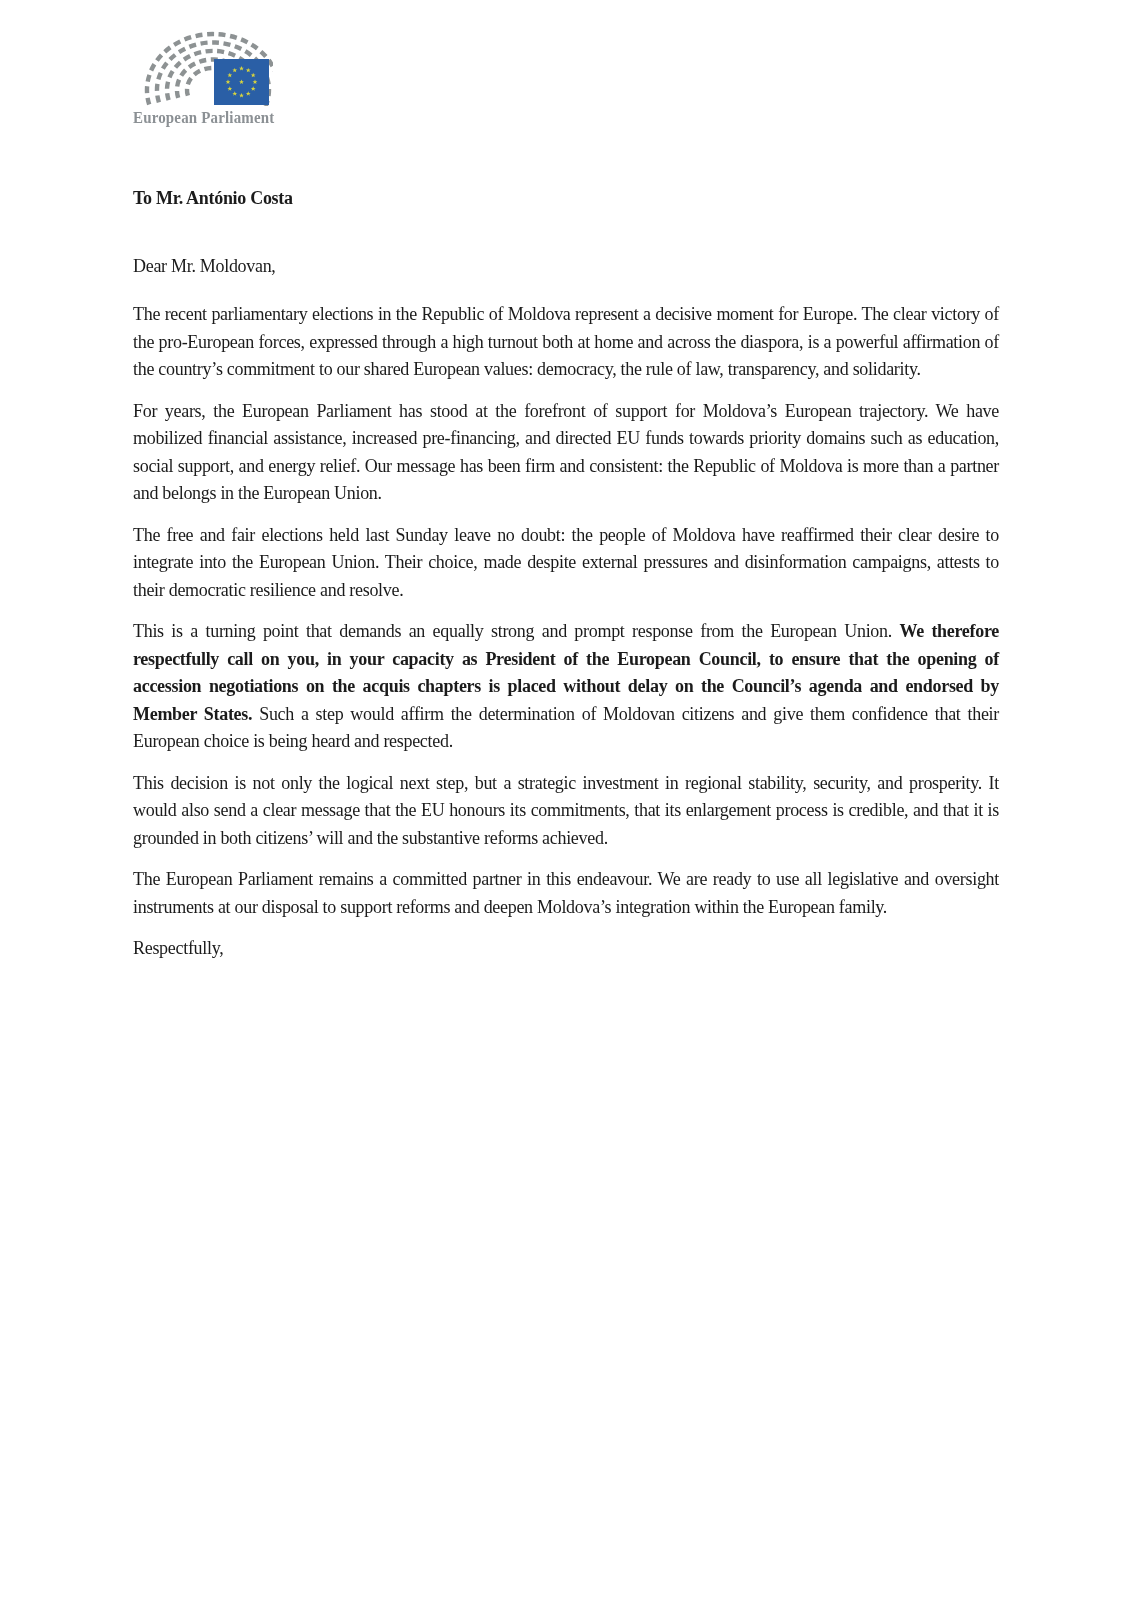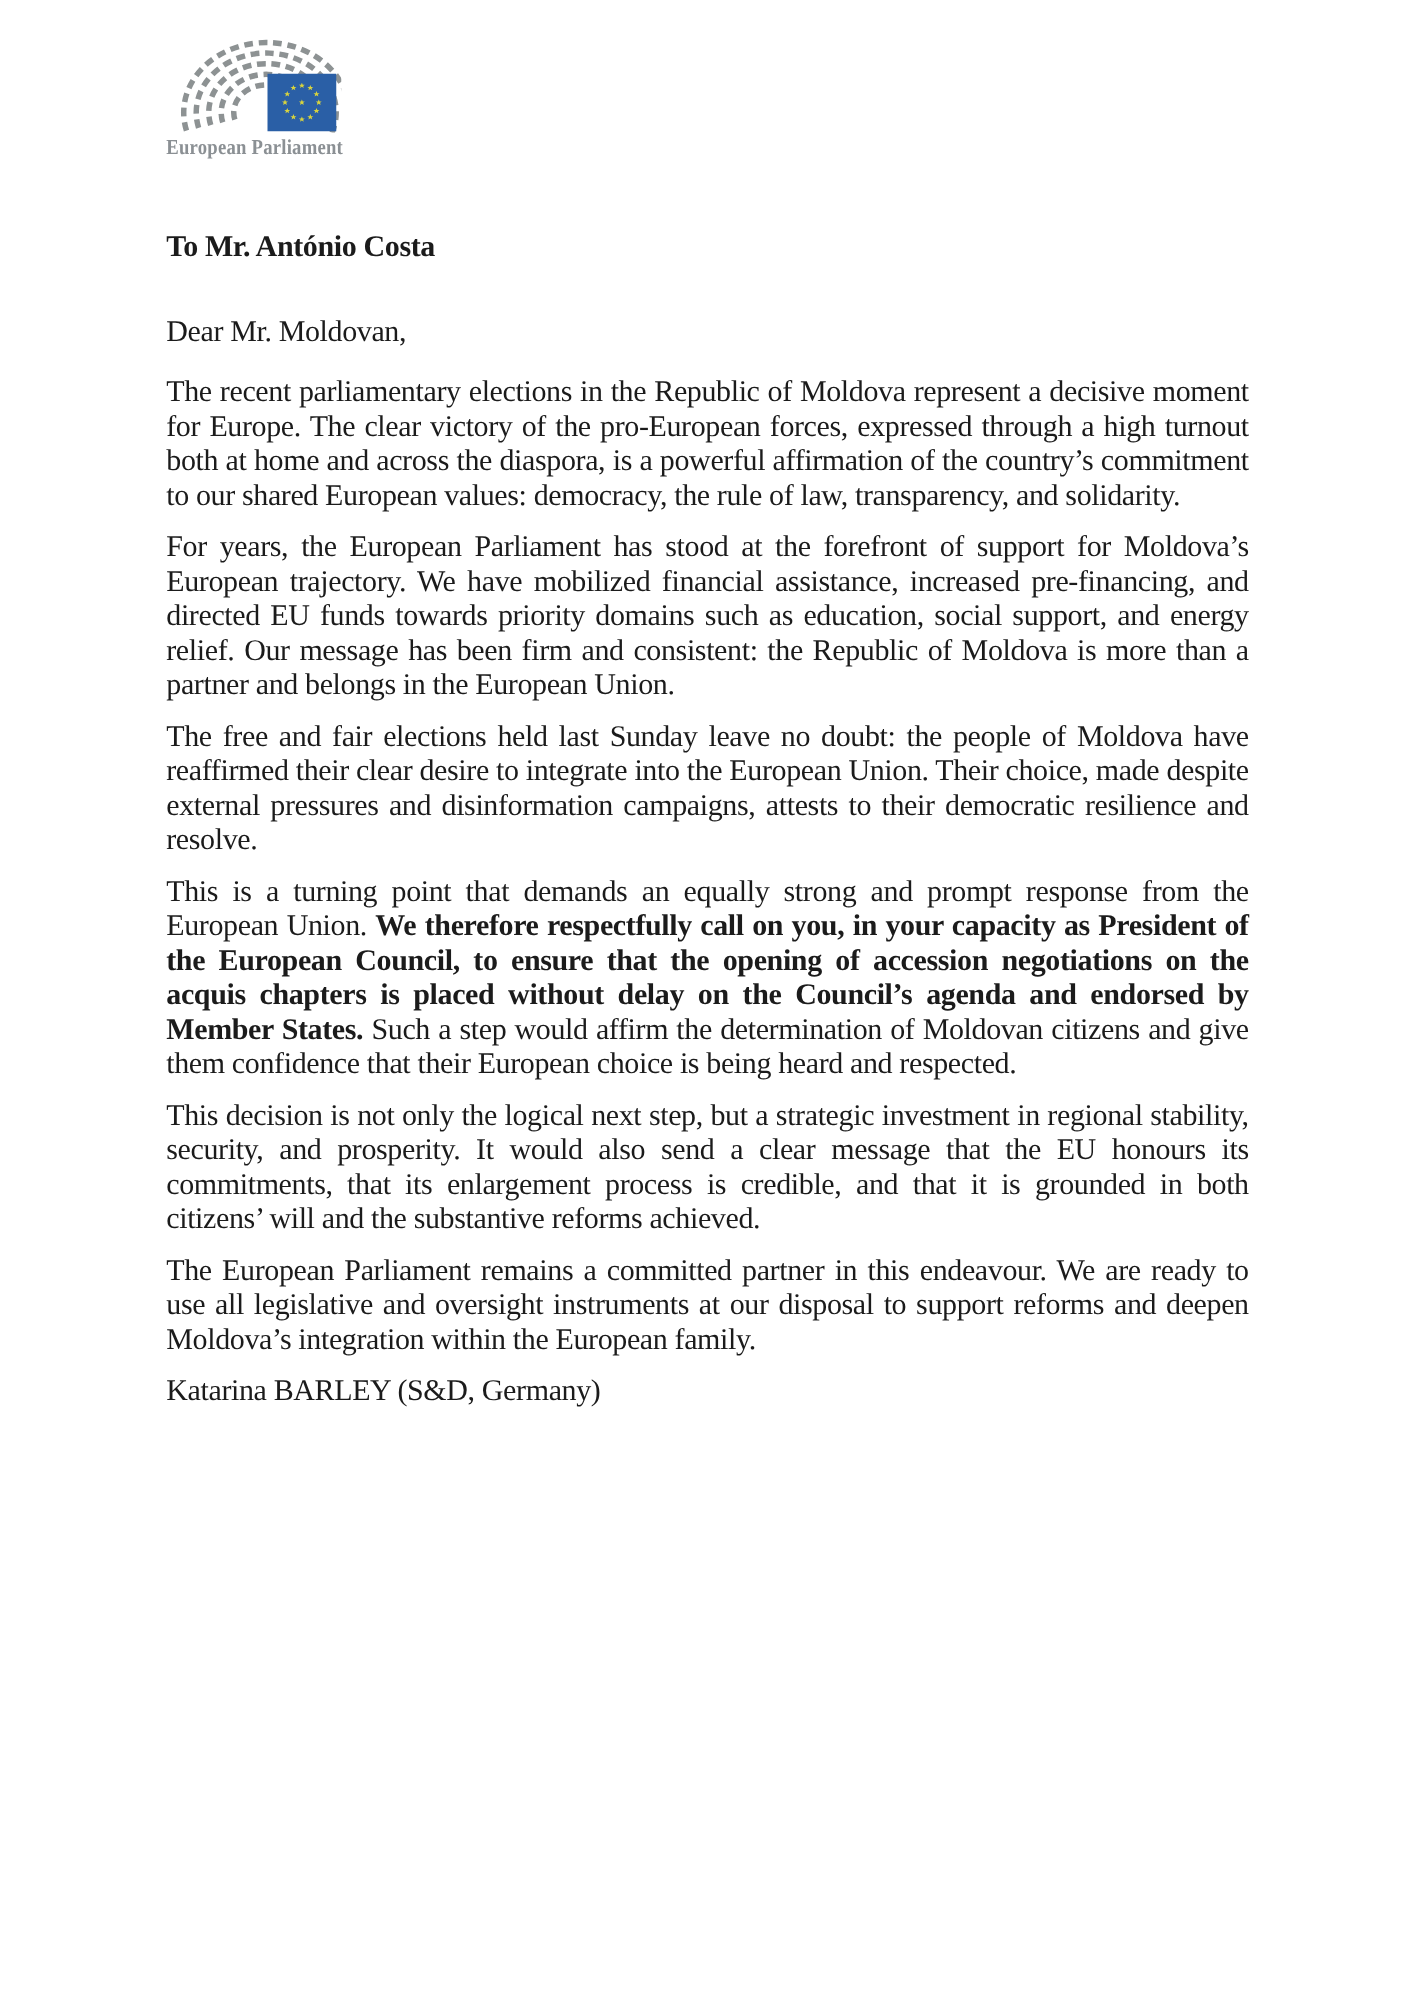--- a/index.html
+++ b/index.html
@@ -29,21 +29,21 @@
     letter-spacing: 0.2px;
     white-space: nowrap;
     transform: scaleX(0.88);
     transform-origin: left center;
   }
   .content {
     position: absolute;
     left: 133px;
     top: 185px;
     width: 866px;
-    font-size: 24px;
+    font-size: 18px;
     letter-spacing: -0.3px;
     line-height: 27.5px;
   }
   .recipient-line {
     font-weight: 700;
     margin-bottom: 24px;
   }
   .salutation {
     margin-top: 40px;
     margin-bottom: 21px;
@@ -108,19 +108,19 @@
 
     <div>
         <p class="para"><span>The recent parliamentary elections in the Republic of Moldova represent a decisive moment for Europe. The clear victory of the pro-European forces, expressed through a high turnout both at home and across the diaspora, is a powerful affirmation of the country’s commitment to our shared European values: democracy, the rule of law, transparency, and solidarity.</span></p>
         <p class="para"><span>For years, the European Parliament has stood at the forefront of support for Moldova’s European trajectory. We have mobilized financial assistance, increased pre-financing, and directed EU funds towards priority domains such as education, social support, and energy relief. Our message has been firm and consistent: the Republic of Moldova is more than a partner and belongs in the European Union.</span></p>
         <p class="para"><span>The free and fair elections held last Sunday leave no doubt: the people of Moldova have reaffirmed their clear desire to integrate into the European Union. Their choice, made despite external pressures and disinformation campaigns, attests to their democratic resilience and resolve.</span></p>
         <p class="para"><span>This is a turning point that demands an equally strong and prompt response from the European Union. </span><span class="bold">We therefore respectfully call on you, in your capacity as President of the European Council, to ensure that the opening of accession negotiations on the acquis chapters is placed without delay on the Council’s agenda and endorsed by Member States.</span><span> Such a step would affirm the determination of Moldovan citizens and give them confidence that their European choice is being heard and respected.</span></p>
         <p class="para"><span>This decision is not only the logical next step, but a strategic investment in regional stability, security, and prosperity. It would also send a clear message that the EU honours its commitments, that its enlargement process is credible, and that it is grounded in both citizens’ will and the substantive reforms achieved.</span></p>
         <p class="para"><span>The European Parliament remains a committed partner in this endeavour. We are ready to use all legislative and oversight instruments at our disposal to support reforms and deepen Moldova’s integration within the European family.</span></p>
       </div>
 
+    <p class="closing">Respectfully,</p>
 
     <div>
-        <p class="sig">Katarina BARLEY (S&amp;D, Germany)</p>
       </div>
   </div>
 
 </div>
 
 </body></html>

